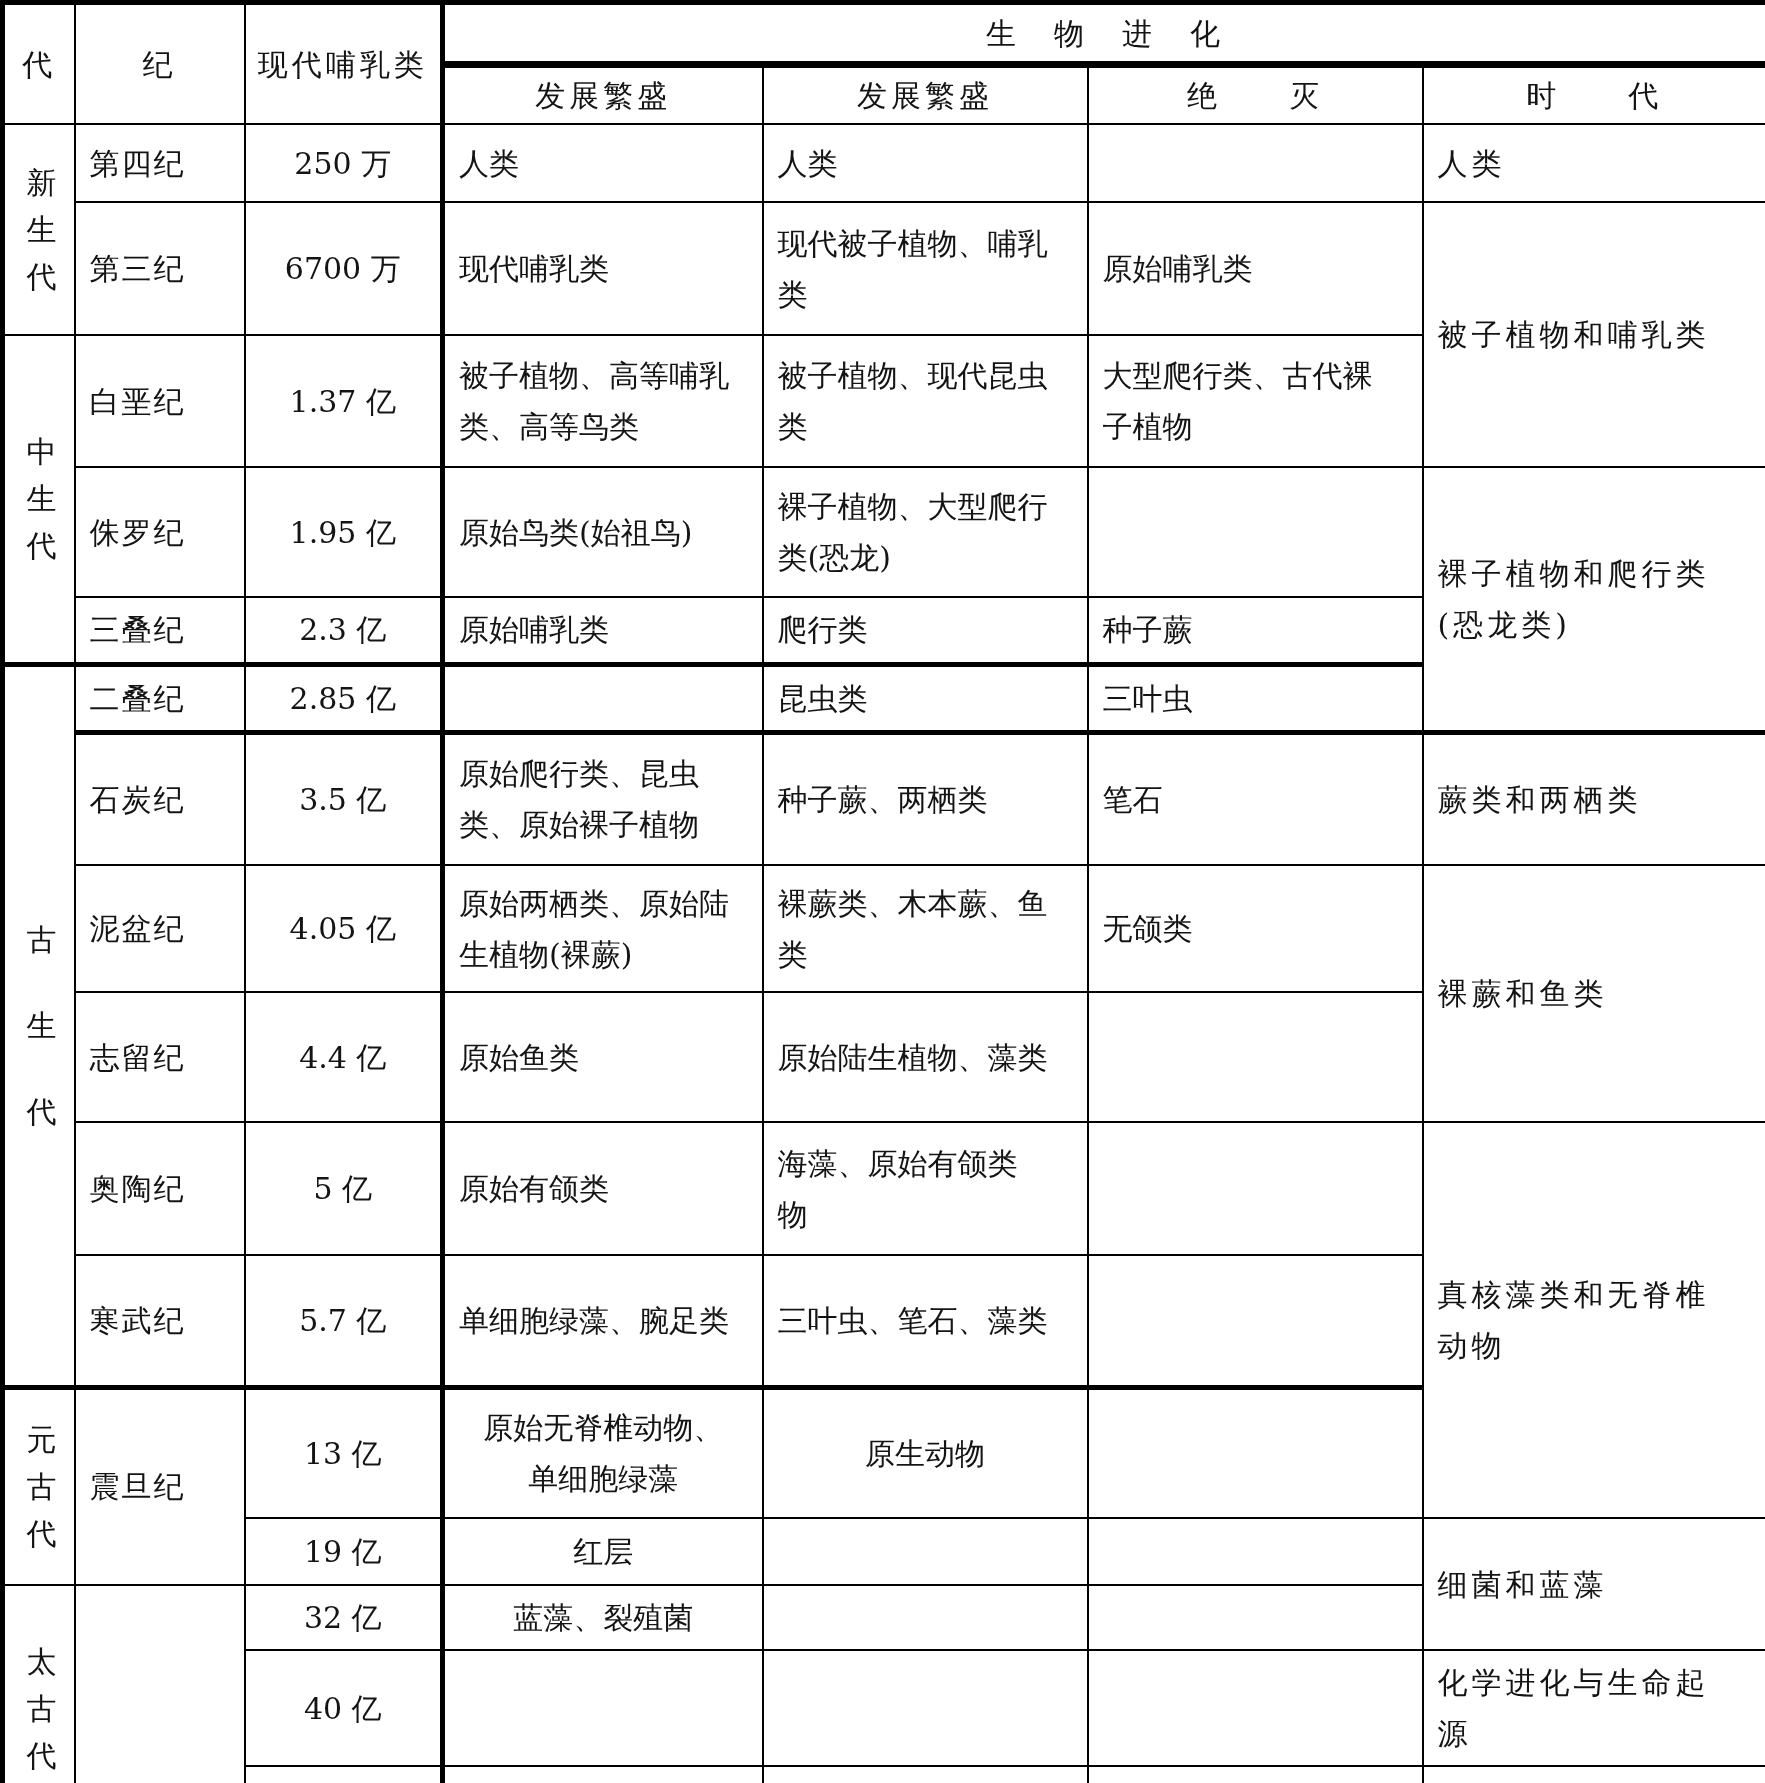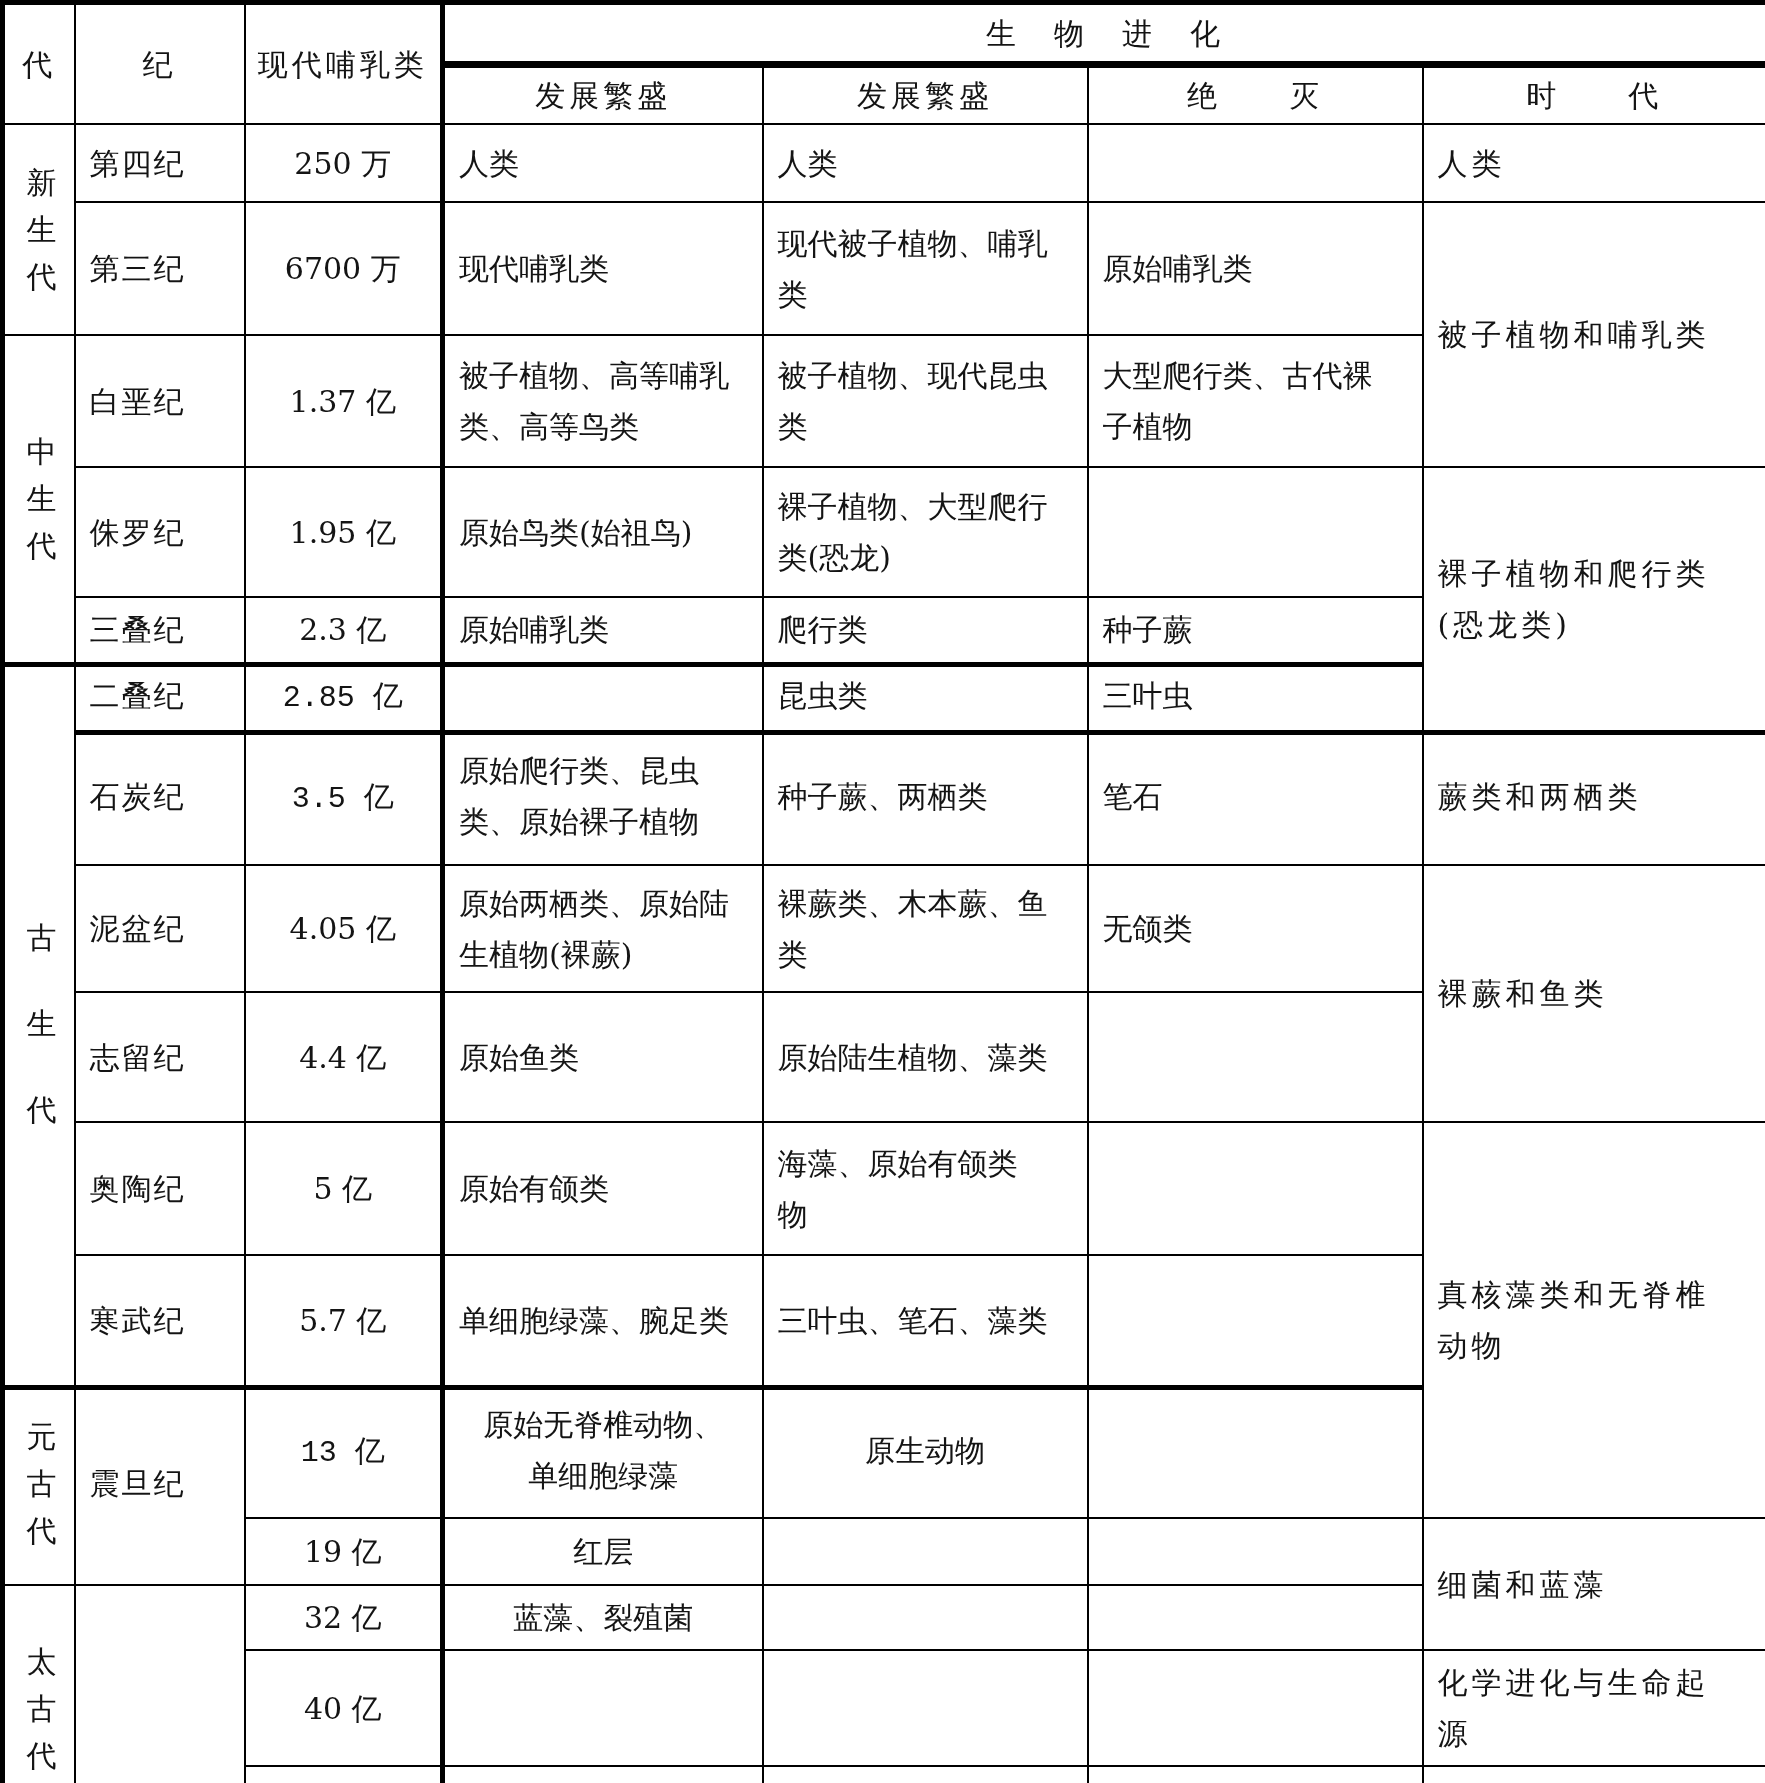--- a/index.html
+++ b/index.html
@@ -21,21 +21,21 @@
     overflow: hidden;
     text-align: left;
   }
   .geo th { text-align: center; padding: 2px 4px; letter-spacing: 4px; }
   .bio-span { border-bottom: 7px solid #000 !important; }
   .c { text-align: center !important; padding-left: 4px; padding-right: 4px; }
   .pre { white-space: pre-line; }
   .col-years { border-right: 5px solid #000 !important; }
   .col-period { text-align: left; letter-spacing: 2px; }
   .col-age { letter-spacing: 4px; }
-  tr.tt > td { border-top-width: 5px; font-family: Liberation Mono, monospace; }
+  tr.tt > td { border-top-width: 5px; }
   .era-box {
     width: 1.15em;
     margin: 0 auto;
     word-break: break-all;
     line-height: 50px;
     text-align: right;
     letter-spacing: 0;
   }
   .era-tall .era-box { line-height: 86px; }
   .era-mid .era-box { line-height: 47px; }

